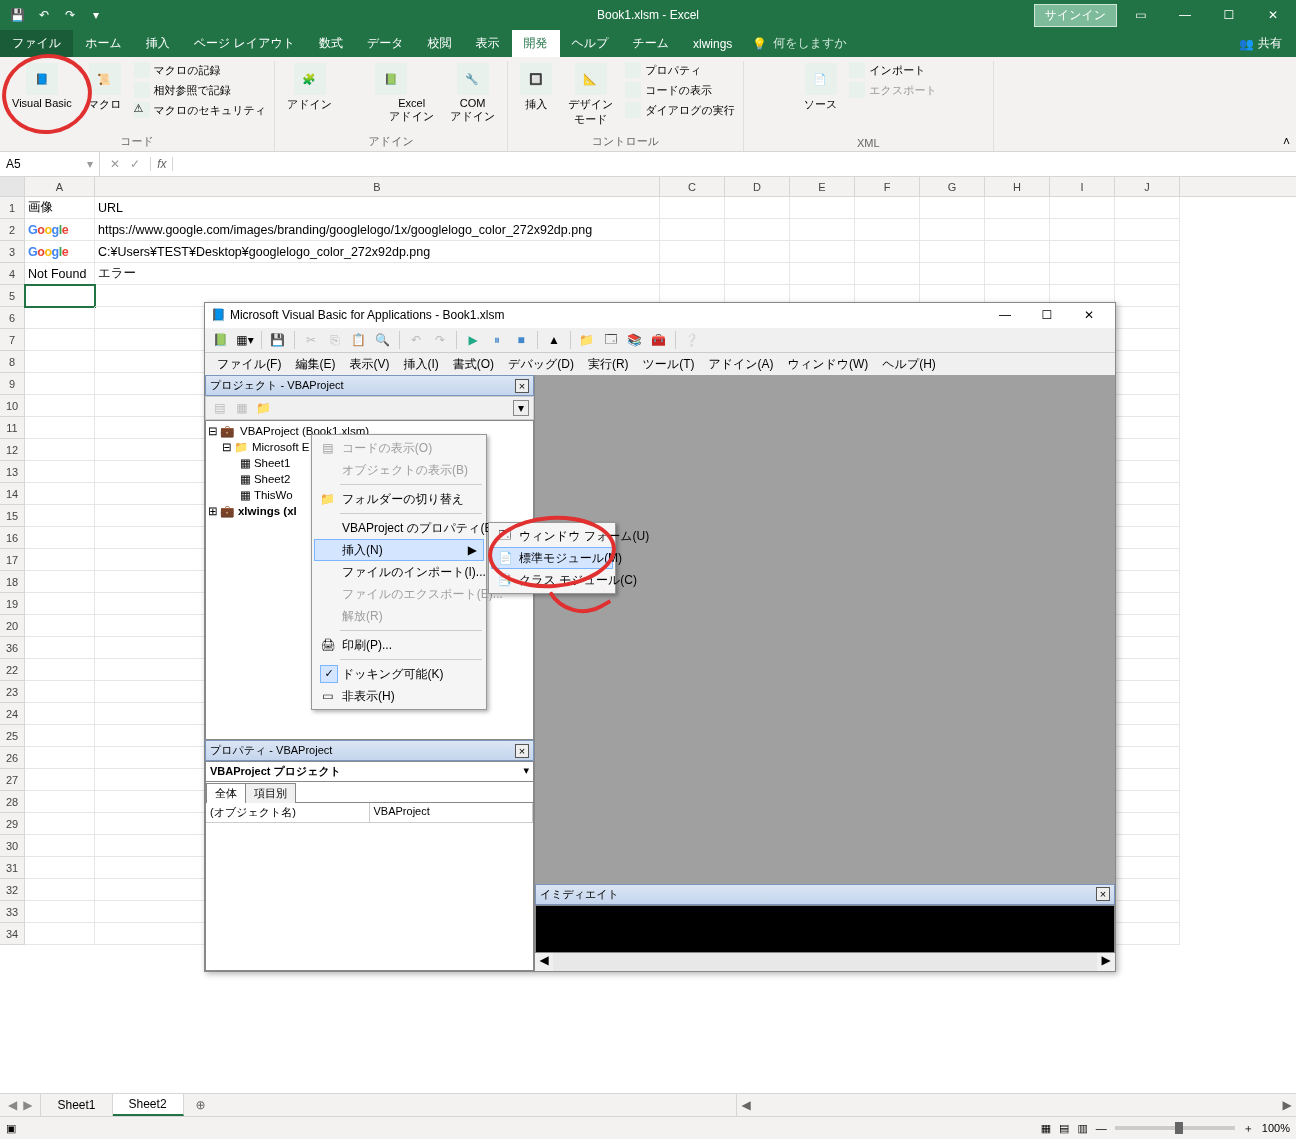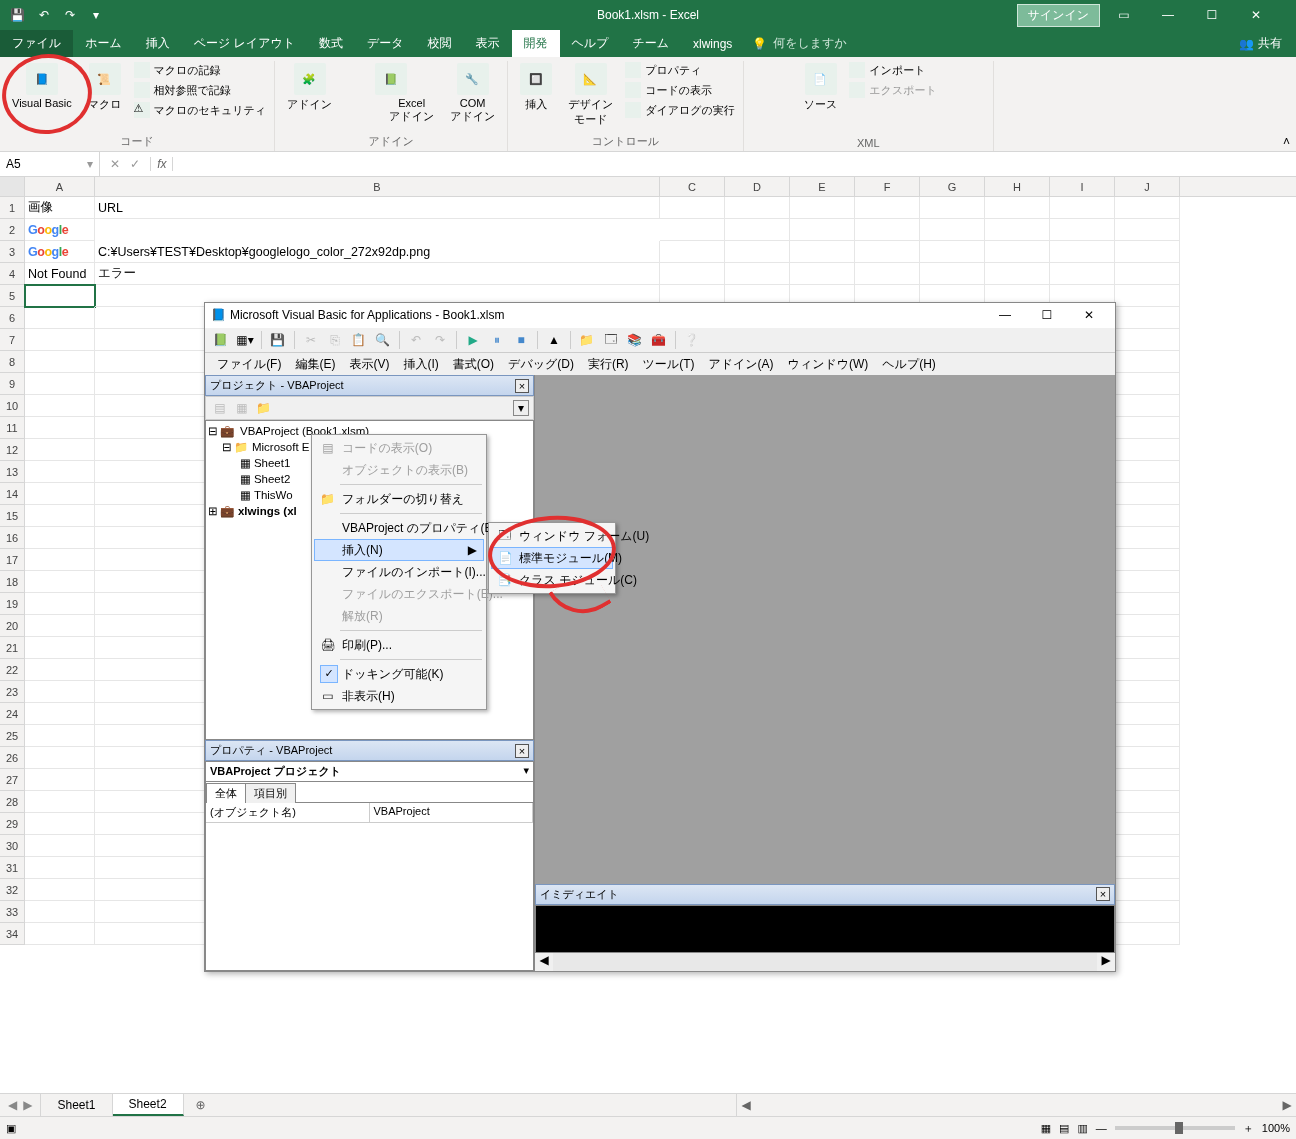--- a/index.html
+++ b/index.html
@@ -3,21 +3,21 @@
 <meta charset="utf-8">
 <style>
 * { box-sizing: border-box; margin: 0; padding: 0; font-family: "Yu Gothic UI", "Meiryo UI", sans-serif; }
 body { width: 1296px; height: 1139px; background: #fff; overflow: hidden; position: relative; font-size: 12px; }
 
 
 .title-bar { height: 30px; background: #217346; display: flex; align-items: center; color: #fff; font-size: 12px; position: relative; }
 .qat { display: flex; gap: 6px; padding: 0 8px; align-items: center; }
 .qat .qat-btn { width: 20px; height: 20px; display: flex; align-items: center; justify-content: center; cursor: pointer; color: #fff; }
 .title-center { position: absolute; left: 50%; transform: translateX(-50%); }
-.title-right { margin-left: auto; display: flex; align-items: center; gap: 4px; padding-right: 20px; }
+.title-right { margin-left: auto; display: flex; align-items: center; gap: 4px; padding-right: 3px; }
 .signin { border: 1px solid #cfe6d9; padding: 2px 10px; background:#7dbb9a; }
 .winbtn { width: 40px; height: 30px; display:flex; align-items:center; justify-content:center; cursor:pointer; }
 
 
 .ribbon-tabs { height: 27px; background: #217346; display: flex; align-items: stretch; }
 .ribbon-tab { padding: 0 12px; display:flex; align-items:center; color:#fff; font-size:12px; cursor:pointer; }
 .ribbon-tab.active { background:#fff; color:#217346; }
 .ribbon-tab.file { background:#1a5c38; }
 .tell-me { margin-left: 8px; display:flex; align-items:center; gap:6px; color:#cfe6d9; }
 .share { margin-left:auto; padding: 0 14px; color:#fff; display:flex; align-items:center; gap:4px;}
@@ -300,21 +300,21 @@
         <div class="row-header">11</div>
         <div class="row-header">12</div>
         <div class="row-header">13</div>
         <div class="row-header">14</div>
         <div class="row-header">15</div>
         <div class="row-header">16</div>
         <div class="row-header">17</div>
         <div class="row-header">18</div>
         <div class="row-header">19</div>
         <div class="row-header">20</div>
-        <div class="row-header">21</div>
+        <div class="row-header">36</div>
         <div class="row-header">22</div>
         <div class="row-header">23</div>
         <div class="row-header">24</div>
         <div class="row-header">25</div>
         <div class="row-header">26</div>
         <div class="row-header">27</div>
         <div class="row-header">28</div>
         <div class="row-header">29</div>
         <div class="row-header">30</div>
         <div class="row-header">31</div>
@@ -329,20 +329,21 @@
         <div class="cell" style="left: 700px; top: 0px; width: 65px; height: 22px;"></div>
         <div class="cell" style="left: 765px; top: 0px; width: 65px; height: 22px;"></div>
         <div class="cell" style="left: 830px; top: 0px; width: 65px; height: 22px;"></div>
         <div class="cell" style="left: 895px; top: 0px; width: 65px; height: 22px;"></div>
         <div class="cell" style="left: 960px; top: 0px; width: 65px; height: 22px;"></div>
         <div class="cell" style="left: 1025px; top: 0px; width: 65px; height: 22px;"></div>
         <div class="cell" style="left: 1090px; top: 0px; width: 65px; height: 22px;"></div>
         <div class="cell" style="left: 0px; top: 22px; width: 70px; height: 22px;">
           <span class="google-text"><span class="gb">G</span><span class="gr">o</span><span class="gy">o</span><span class="gb">g</span><span class="gg">l</span><span class="gr">e</span></span>
         </div>
+        <div class="cell" style="left: 70px; top: 22px; width: 565px; height: 22px;">https://www.google.com/images/branding/googlelogo/1x/googlelogo_color_272x92dp.png</div>
         <div class="cell" style="left: 635px; top: 22px; width: 65px; height: 22px;"></div>
         <div class="cell" style="left: 700px; top: 22px; width: 65px; height: 22px;"></div>
         <div class="cell" style="left: 765px; top: 22px; width: 65px; height: 22px;"></div>
         <div class="cell" style="left: 830px; top: 22px; width: 65px; height: 22px;"></div>
         <div class="cell" style="left: 895px; top: 22px; width: 65px; height: 22px;"></div>
         <div class="cell" style="left: 960px; top: 22px; width: 65px; height: 22px;"></div>
         <div class="cell" style="left: 1025px; top: 22px; width: 65px; height: 22px;"></div>
         <div class="cell" style="left: 1090px; top: 22px; width: 65px; height: 22px;"></div>
         <div class="cell" style="left: 0px; top: 44px; width: 70px; height: 22px;">
           <span class="google-text"><span class="gb">G</span><span class="gr">o</span><span class="gy">o</span><span class="gb">g</span><span class="gg">l</span><span class="gr">e</span></span>

